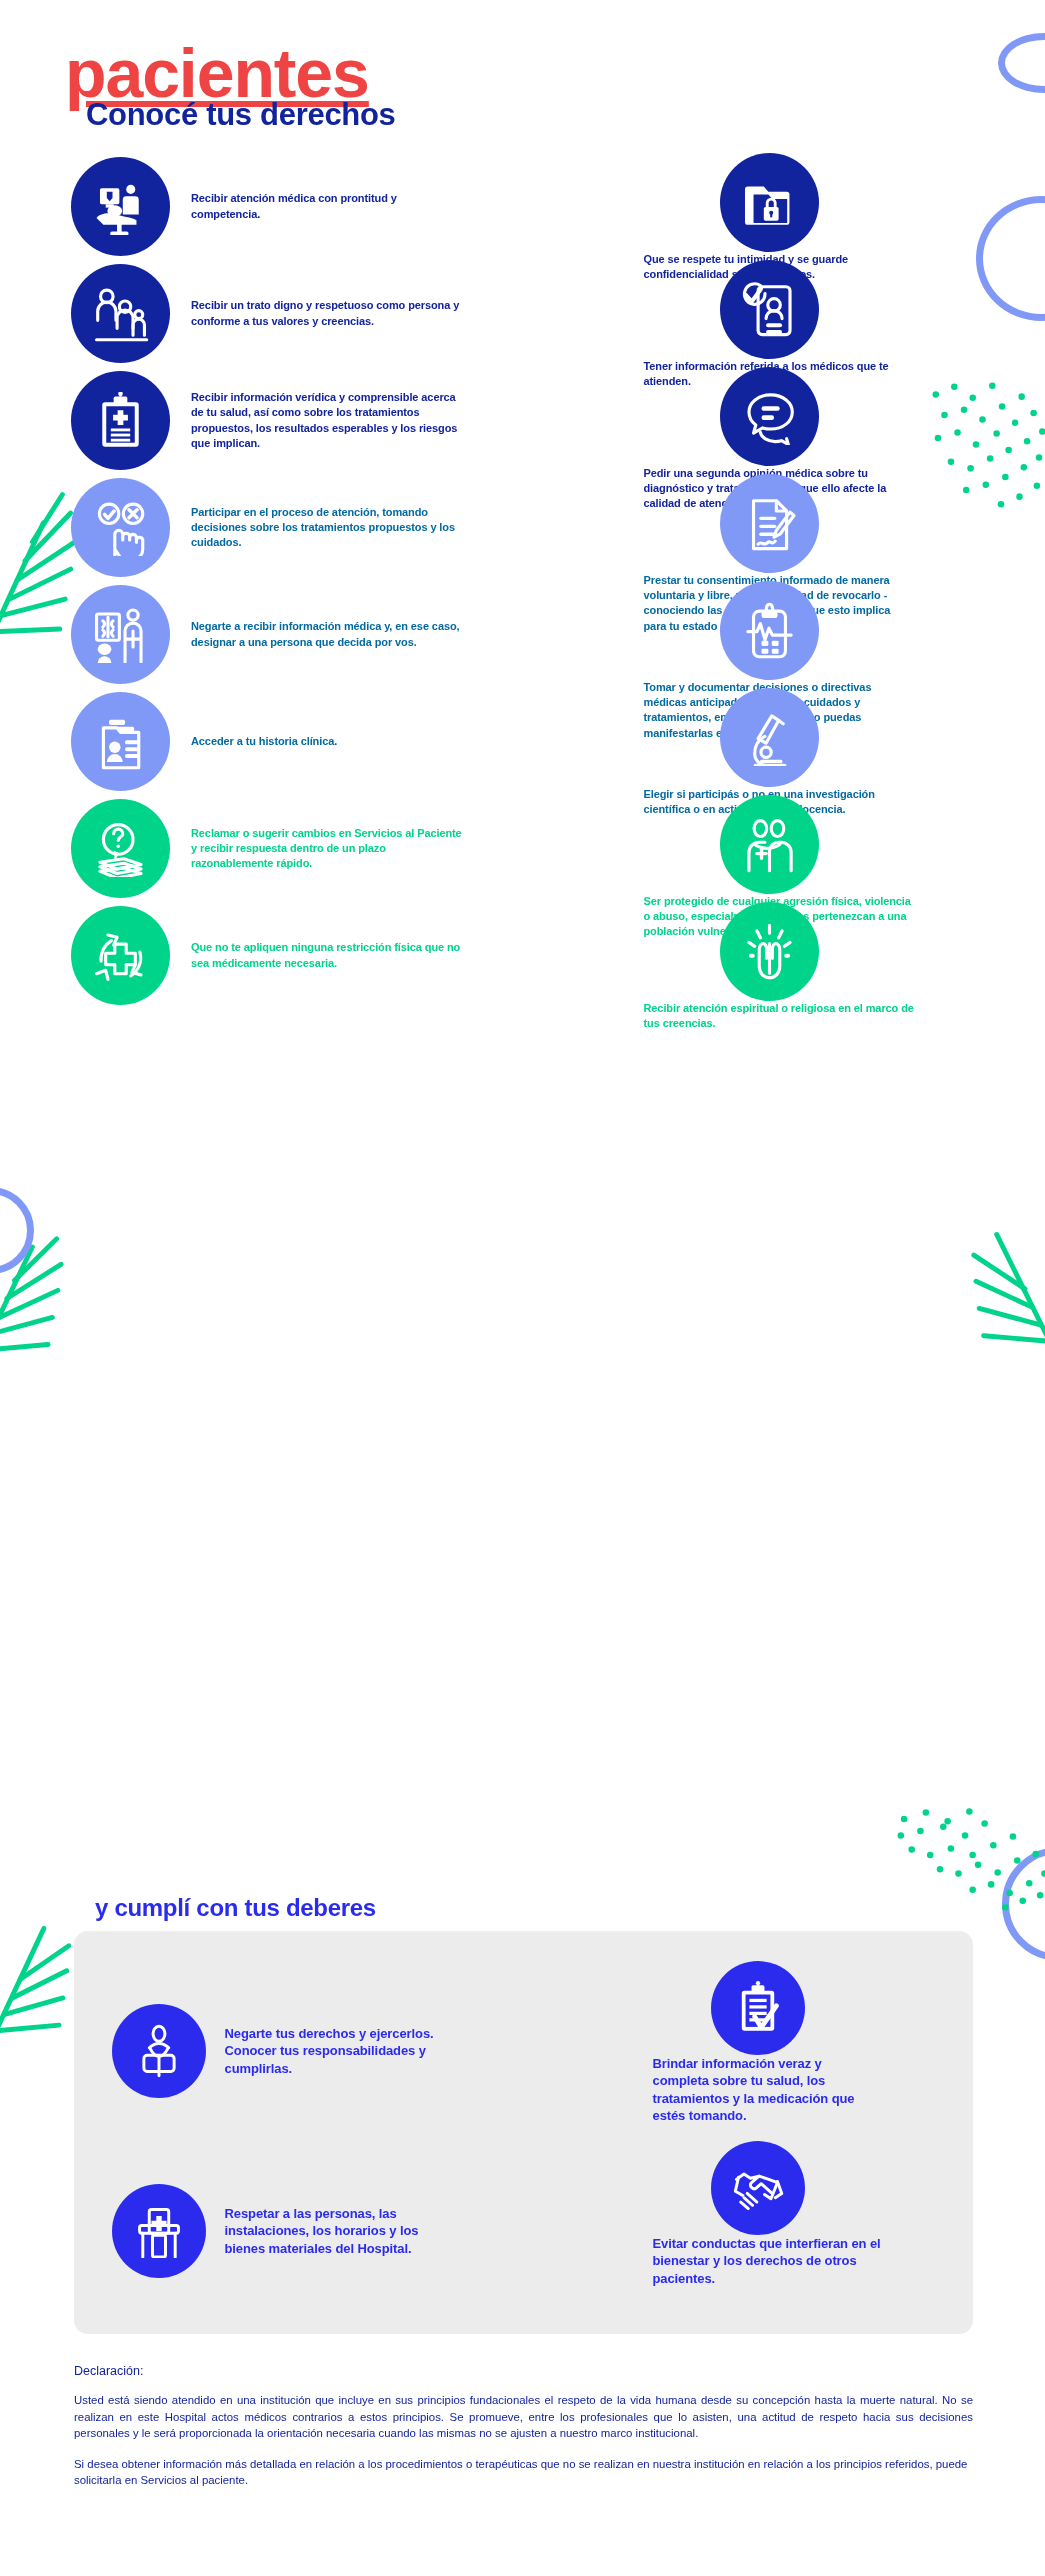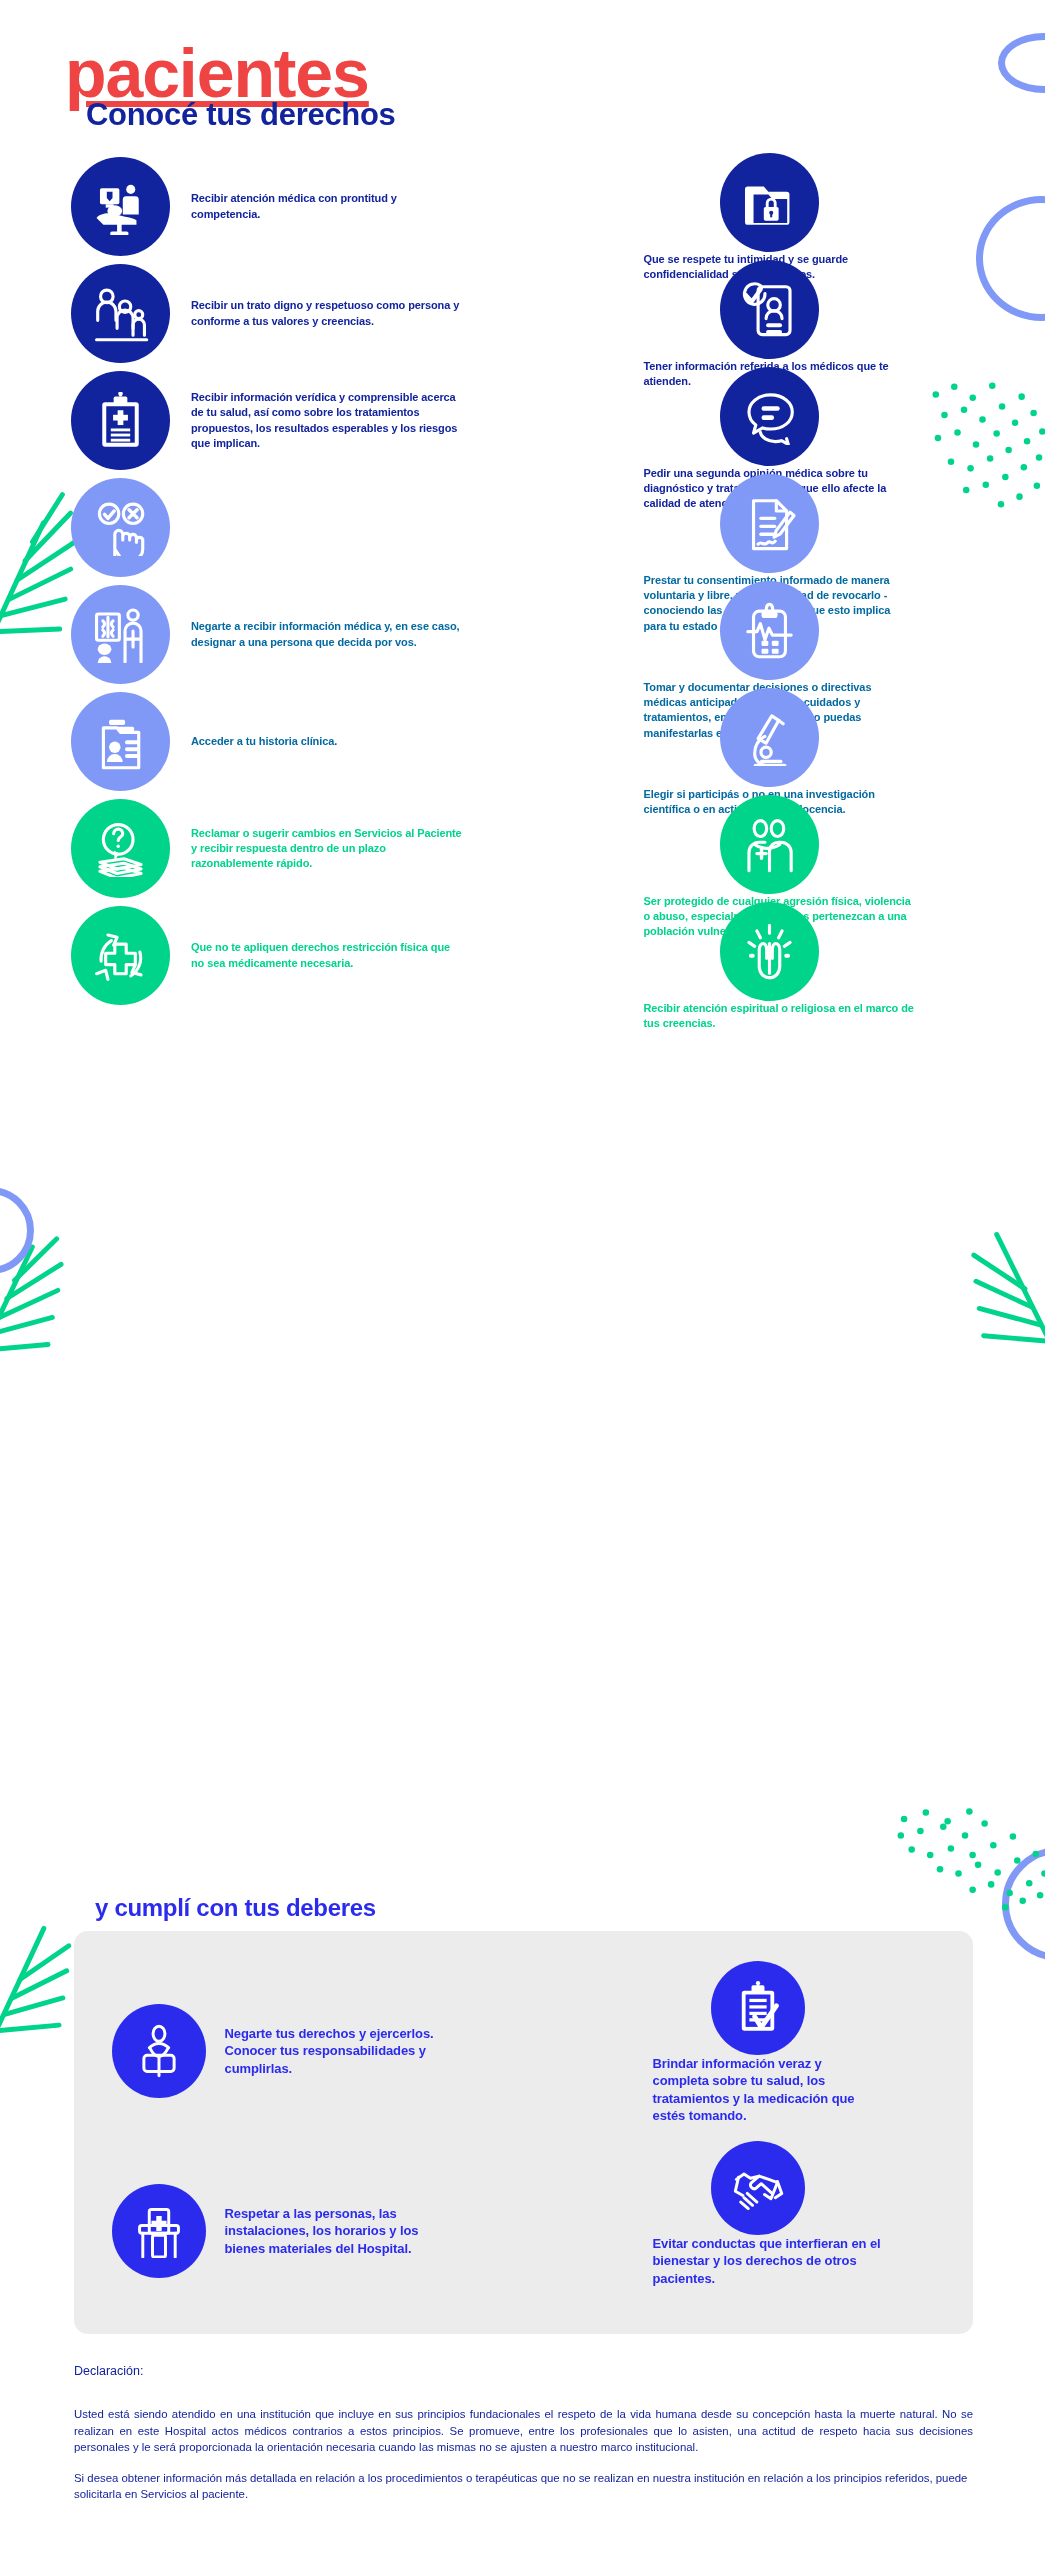--- a/index.html
+++ b/index.html
@@ -144,21 +144,21 @@
     position: absolute;
     left: 74px;
     top: 2364px;
     width: 899px;
     color: #12239e;
     z-index: 3;
   }
   .footer-label {
     font-size: 12.5px;
     font-weight: 400;
-    margin-bottom: 28px;
+    margin-bottom: 14px;
   }
   .footer p {
     margin: 0 0 14px 0;
     font-size: 11.4px;
     line-height: 1.45;
     text-align: justify;
     font-weight: 400;
   }
   .footer p:last-child { text-align: left; }
 </style>
@@ -394,20 +394,21 @@
       <span>
         <svg viewBox="0 0 100 100" xmlns="http://www.w3.org/2000/svg">
               <circle cx="30" cy="26" r="17" stroke="#fff" stroke-width="5.5" fill="none" stroke-linecap="round" stroke-linejoin="round"></circle>
               <path d="M22 27l6 7 11-13" stroke="#fff" stroke-width="6" fill="none" stroke-linecap="round" stroke-linejoin="round"></path>
      <circle cx="72" cy="26" r="17" stroke="#fff" stroke-width="5.5" fill="none" stroke-linecap="round" stroke-linejoin="round"></circle>
               <path d="M65 19l14 14M79 19L65 33" stroke="#fff" stroke-width="6" stroke-linecap="round"></path>
      <path d="M40 98V62a7 7 0 0 1 14 0v10m0-6a6 6 0 0 1 12 0v6m0-4a6 6 0 0 1 12 0v8m0-5a6 6 0 0 1 11 0v17c0 10-7 18-18 18H52L40 88" stroke="#fff" stroke-width="5.5" fill="none" stroke-linecap="round" stroke-linejoin="round"></path>
             </svg>
       </span>
     </div>
+    <div class="cell-text">Participar en el proceso de atención, tomando decisiones sobre los tratamientos propuestos y los cuidados.</div>
   </div>
   <div class="cell right theme-peri">
     <div class="badge">
       <span>
         <svg viewBox="0 0 100 100" xmlns="http://www.w3.org/2000/svg">
               <path d="M22 10h40l18 18v66H22z" stroke="#fff" stroke-width="5.5" fill="none" stroke-linecap="round" stroke-linejoin="round"></path>
               <path d="M62 10v18h18" stroke="#fff" stroke-width="5.5" fill="none" stroke-linecap="round" stroke-linejoin="round"></path>
      <rect x="32" y="38" width="30" height="6" rx="3" fill="#fff"></rect>
               <rect x="32" y="52" width="30" height="6" rx="3" fill="#fff"></rect>
      <rect x="32" y="66" width="30" height="6" rx="3" fill="#fff"></rect>
@@ -525,21 +526,21 @@
     <div class="badge">
       <span>
         <svg viewBox="0 0 100 100" xmlns="http://www.w3.org/2000/svg">
               <path d="M40 30h20v16h16v20H60v16H40V66H24V46h16z" stroke="#fff" stroke-width="5.5" fill="none" stroke-linecap="round" stroke-linejoin="round"></path>
      <path d="M16 60a38 38 0 0 1 18-36M84 44a38 38 0 0 1-16 42" stroke="#fff" stroke-width="5.5" fill="none" stroke-linecap="round" stroke-linejoin="round"></path>
      <path d="M28 14l16 4-6 14M86 84l-16-4 6-14" stroke="#fff" stroke-width="5.5" fill="none" stroke-linecap="round" stroke-linejoin="round"></path>
      <path d="M8 82l16-6 4 16" stroke="#fff" stroke-width="5.5" fill="none" stroke-linecap="round" stroke-linejoin="round"></path>
             </svg>
       </span>
     </div>
-    <div class="cell-text">Que no te apliquen derechos restricción física que no sea médicamente necesaria.</div>
+    <div class="cell-text">Que no te apliquen ninguna restricción física que no sea médicamente necesaria.</div>
   </div>
   <div class="cell right theme-green">
     <div class="badge">
       <span>
         <svg viewBox="0 0 100 100" xmlns="http://www.w3.org/2000/svg">
               <path d="M50 96c-10 0-18-8-18-20V46c0-6 4-10 7-10s6 4 6 10v16" stroke="#fff" stroke-width="5.5" fill="none" stroke-linecap="round" stroke-linejoin="round"></path>
      <path d="M50 96c10 0 18-8 18-20V46c0-6-4-10-7-10s-6 4-6 10v16" stroke="#fff" stroke-width="5.5" fill="none" stroke-linecap="round" stroke-linejoin="round"></path>
      <path d="M50 36v52" stroke="#fff" stroke-width="5.5" fill="none" stroke-linecap="round" stroke-linejoin="round"></path>
      <path d="M50 4v14M28 14l6 12M72 14l-6 12M14 34l10 7M86 34l-10 7" stroke="#fff" stroke-width="5.5" fill="none" stroke-linecap="round" stroke-linejoin="round"></path>
      <rect x="14" y="54" width="10" height="7" rx="3" fill="#fff"></rect>

